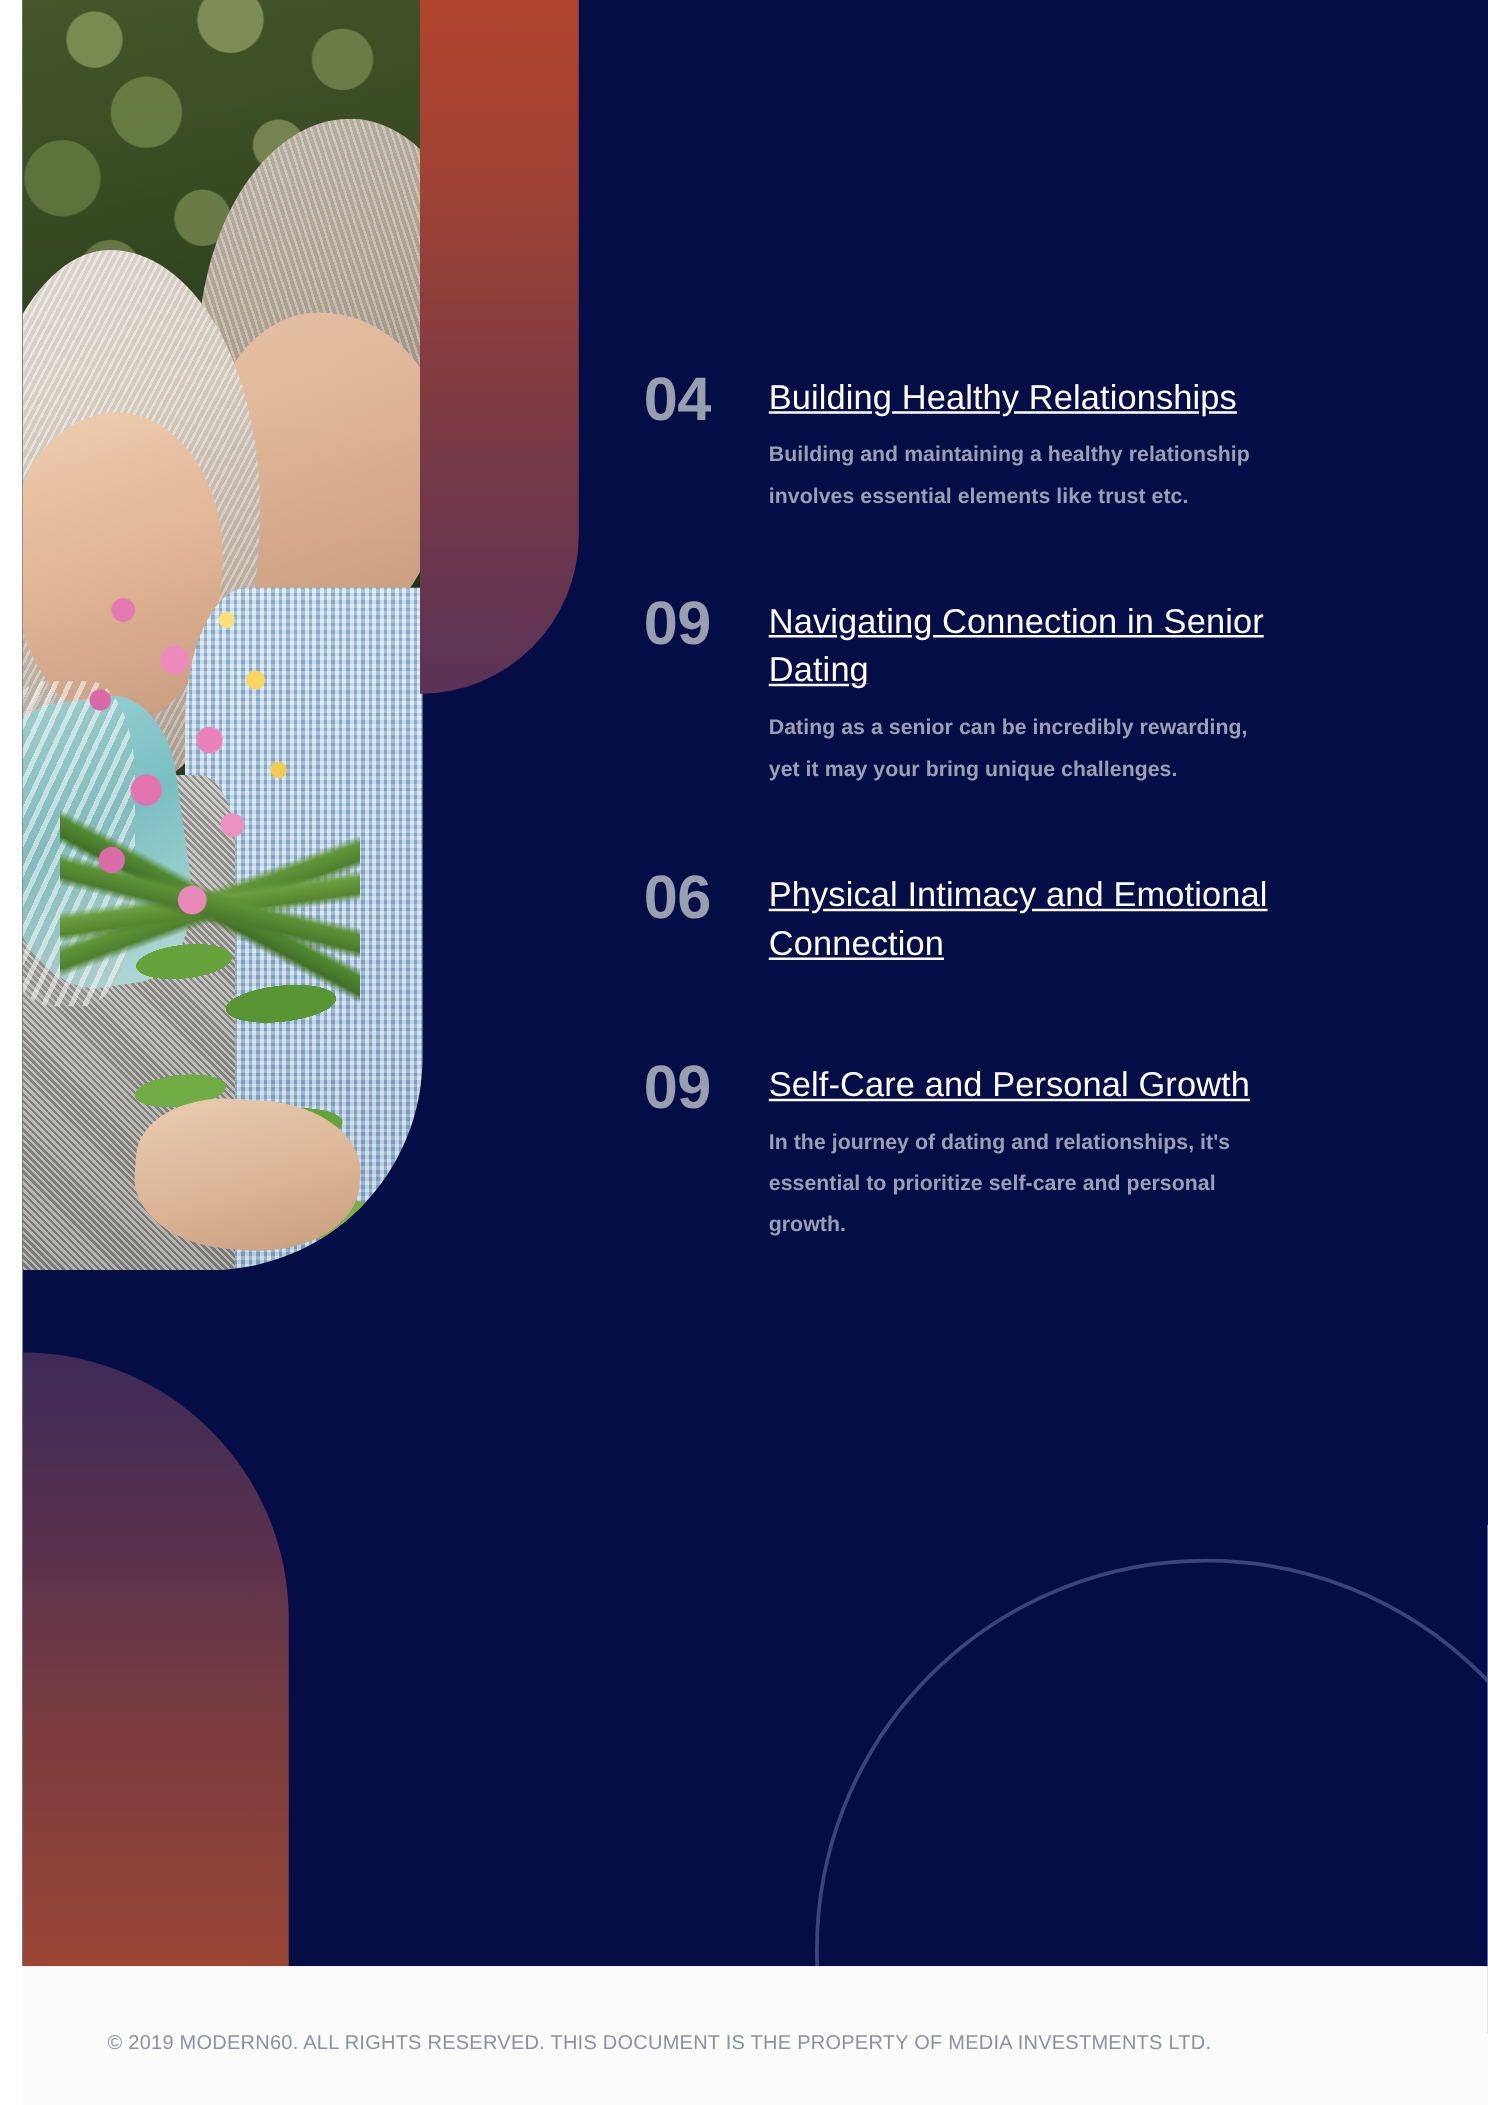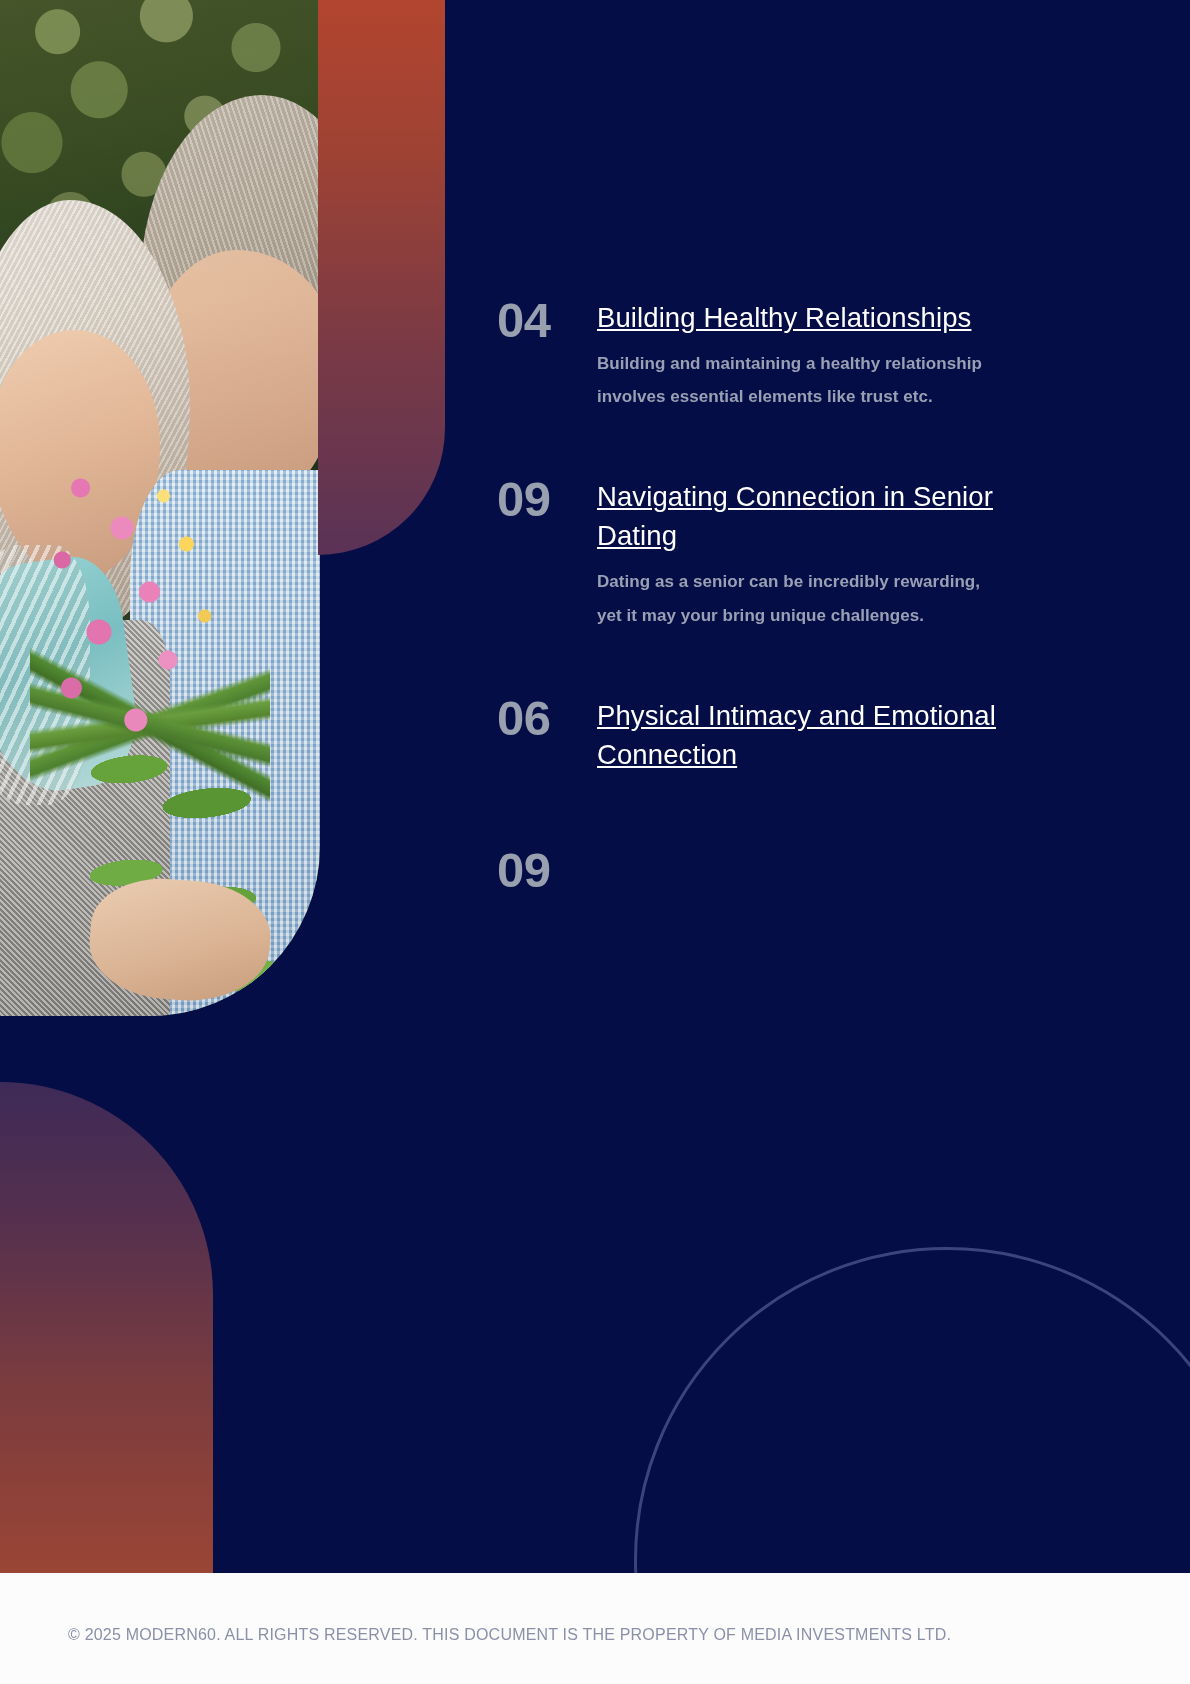--- a/index.html
+++ b/index.html
@@ -12,20 +12,21 @@
     height: 1684px;
     font-family: "Liberation Sans", sans-serif;
     overflow: hidden;
     position: relative;
   }
 
   .page {
     position: absolute;
     inset: 0;
     background: #ffffff;
+    margin-left: 18px;
   }
 
   
   .navy-panel {
     position: absolute;
     left: 0;
     top: 0;
     width: 1190px;
     height: 1573px;
     background: #050d46;
@@ -338,22 +339,26 @@
 
       <div class="item">
         <div class="item-number">06</div>
         <div class="item-body">
           <p class="item-title">Physical Intimacy and Emotional Connection</p>
         </div>
       </div>
 
       <div class="item">
         <div class="item-number">09</div>
+        <div class="item-body">
+          <p class="item-title">Self-Care and Personal Growth</p>
+          <p class="item-desc">In the journey of dating and relationships, it's essential to prioritize self-care and personal growth.</p>
+        </div>
       </div>
 
     </div>
   </div>
 
   <div class="footer">
-    <div class="footer-text">© 2025 MODERN60. ALL RIGHTS RESERVED. THIS DOCUMENT IS THE PROPERTY OF MEDIA INVESTMENTS LTD.</div>
+    <div class="footer-text">© 2019 MODERN60. ALL RIGHTS RESERVED. THIS DOCUMENT IS THE PROPERTY OF MEDIA INVESTMENTS LTD.</div>
   </div>
 
 </div>
 
 </body></html>

